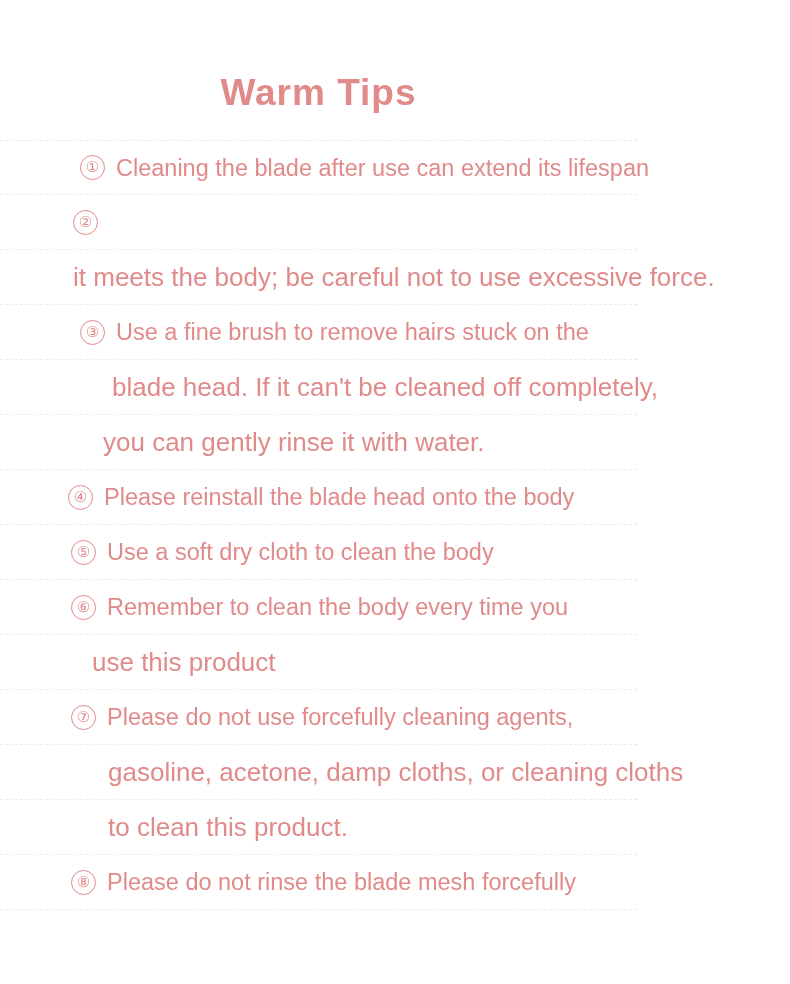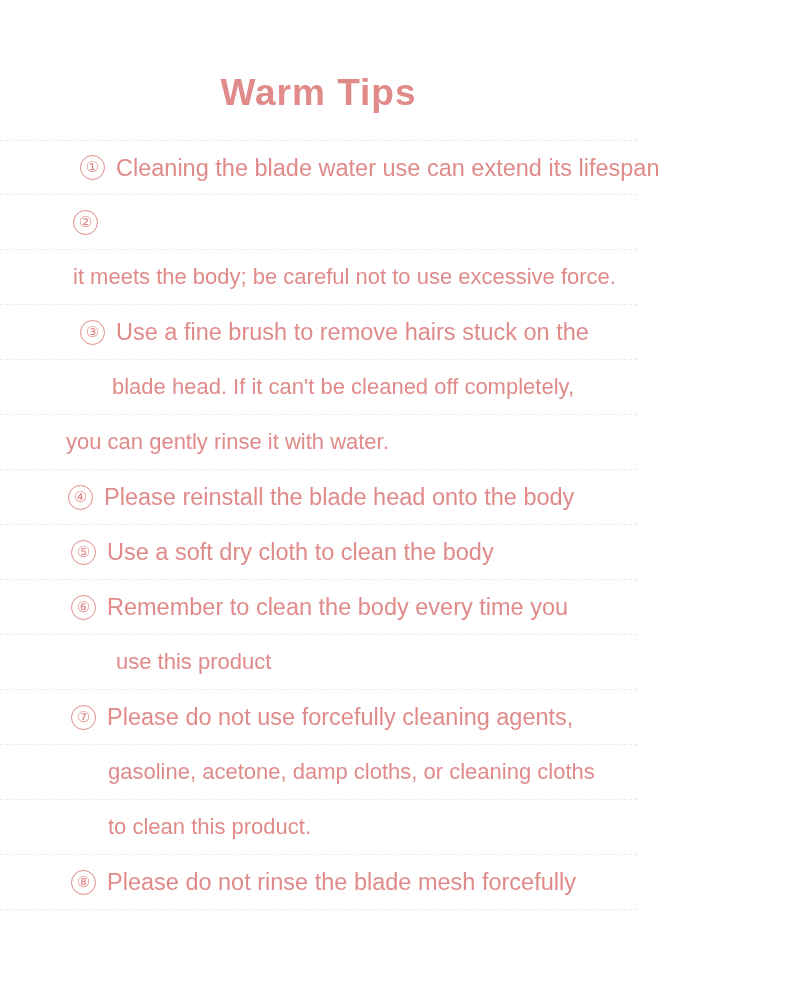--- a/index.html
+++ b/index.html
@@ -66,41 +66,41 @@
     color: #e08a8a;
   }
   .txt {
     display: inline-block;
   }
   
   .i-80 { padding-left: 80px; }
   .i-73 { padding-left: 73px; }
   .i-68 { padding-left: 68px; }
   .i-71 { padding-left: 71px; }
-  .i-110 { padding-left: 116px; }
+  .i-110 { padding-left: 92px; }
   .i-112 { padding-left: 112px; text-align: right; }
   .i-108 { padding-left: 108px; align-items: center; }
-  .i-66 { padding-left: 66px; }
+  .i-66 { padding-left: 103px; }
   .cont {
     color: #e08a8a;
-    font-size: 22px;
+    font-size: 26px;
   }
 </style>
 </head>
 <body>
 
 <div class="page">
 
   <h1 class="title">Warm Tips</h1>
 
   <ul class="tips-list">
 
     <li class="tip-row i-80">
       <span class="num">①</span>
-      <span class="txt">Cleaning the blade water use can extend its lifespan</span>
+      <span class="txt">Cleaning the blade after use can extend its lifespan</span>
     </li>
 
     <li class="tip-row i-73">
       <span class="num">②</span>
     </li>
     <li class="tip-row i-73">
       <span class="cont">it meets the body; be careful not to use excessive force.</span>
     </li>
 
     <li class="tip-row i-80">

